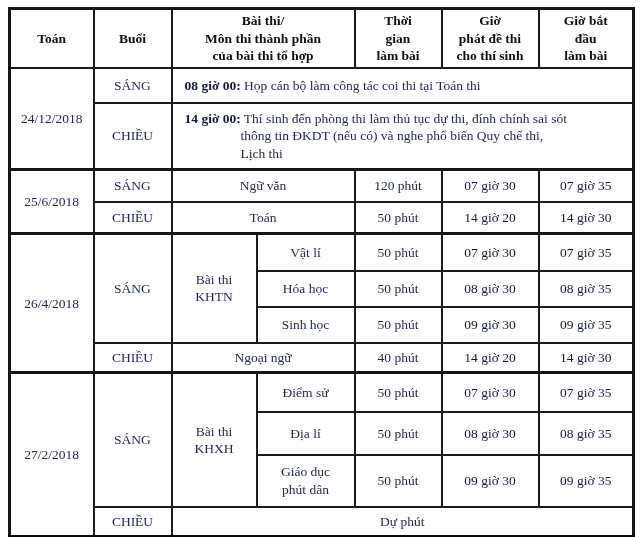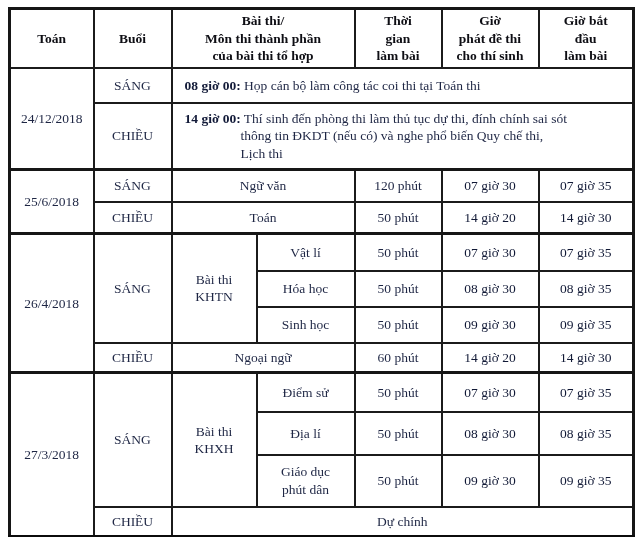--- a/index.html
+++ b/index.html
@@ -145,27 +145,27 @@
     </tr>
     <tr style="height:36px">
       <td>Sinh học</td>
       <td>50 phút</td>
       <td class="time">09 giờ 30</td>
       <td class="time">09 giờ 35</td>
     </tr>
     <tr style="height:30px">
       <td>CHIỀU</td>
       <td colspan="2">Ngoại ngữ</td>
-      <td>60 phút</td>
+      <td>40 phút</td>
       <td class="time">14 giờ 20</td>
       <td class="time">14 giờ 30</td>
     </tr>
 
     <tr style="height:39px" class="group-sep">
-      <td rowspan="4">27/3/2018</td>
+      <td rowspan="4">27/2/2018</td>
       <td rowspan="3">SÁNG</td>
       <td rowspan="3">Bài thi
 KHXH</td>
       <td>Điểm sử</td>
       <td>50 phút</td>
       <td class="time">07 giờ 30</td>
       <td class="time">07 giờ 35</td>
     </tr>
     <tr style="height:43px">
       <td>Địa lí</td>
@@ -175,17 +175,17 @@
     </tr>
     <tr style="height:52px">
       <td>Giáo dục
 phút dân</td>
       <td>50 phút</td>
       <td class="time">09 giờ 30</td>
       <td class="time">09 giờ 35</td>
     </tr>
     <tr style="height:31px">
       <td>CHIỀU</td>
-      <td colspan="5">Dự chính</td>
+      <td colspan="5">Dự phút</td>
     </tr>
   </tbody>
     </table>
 </div>
 
 </body></html>

